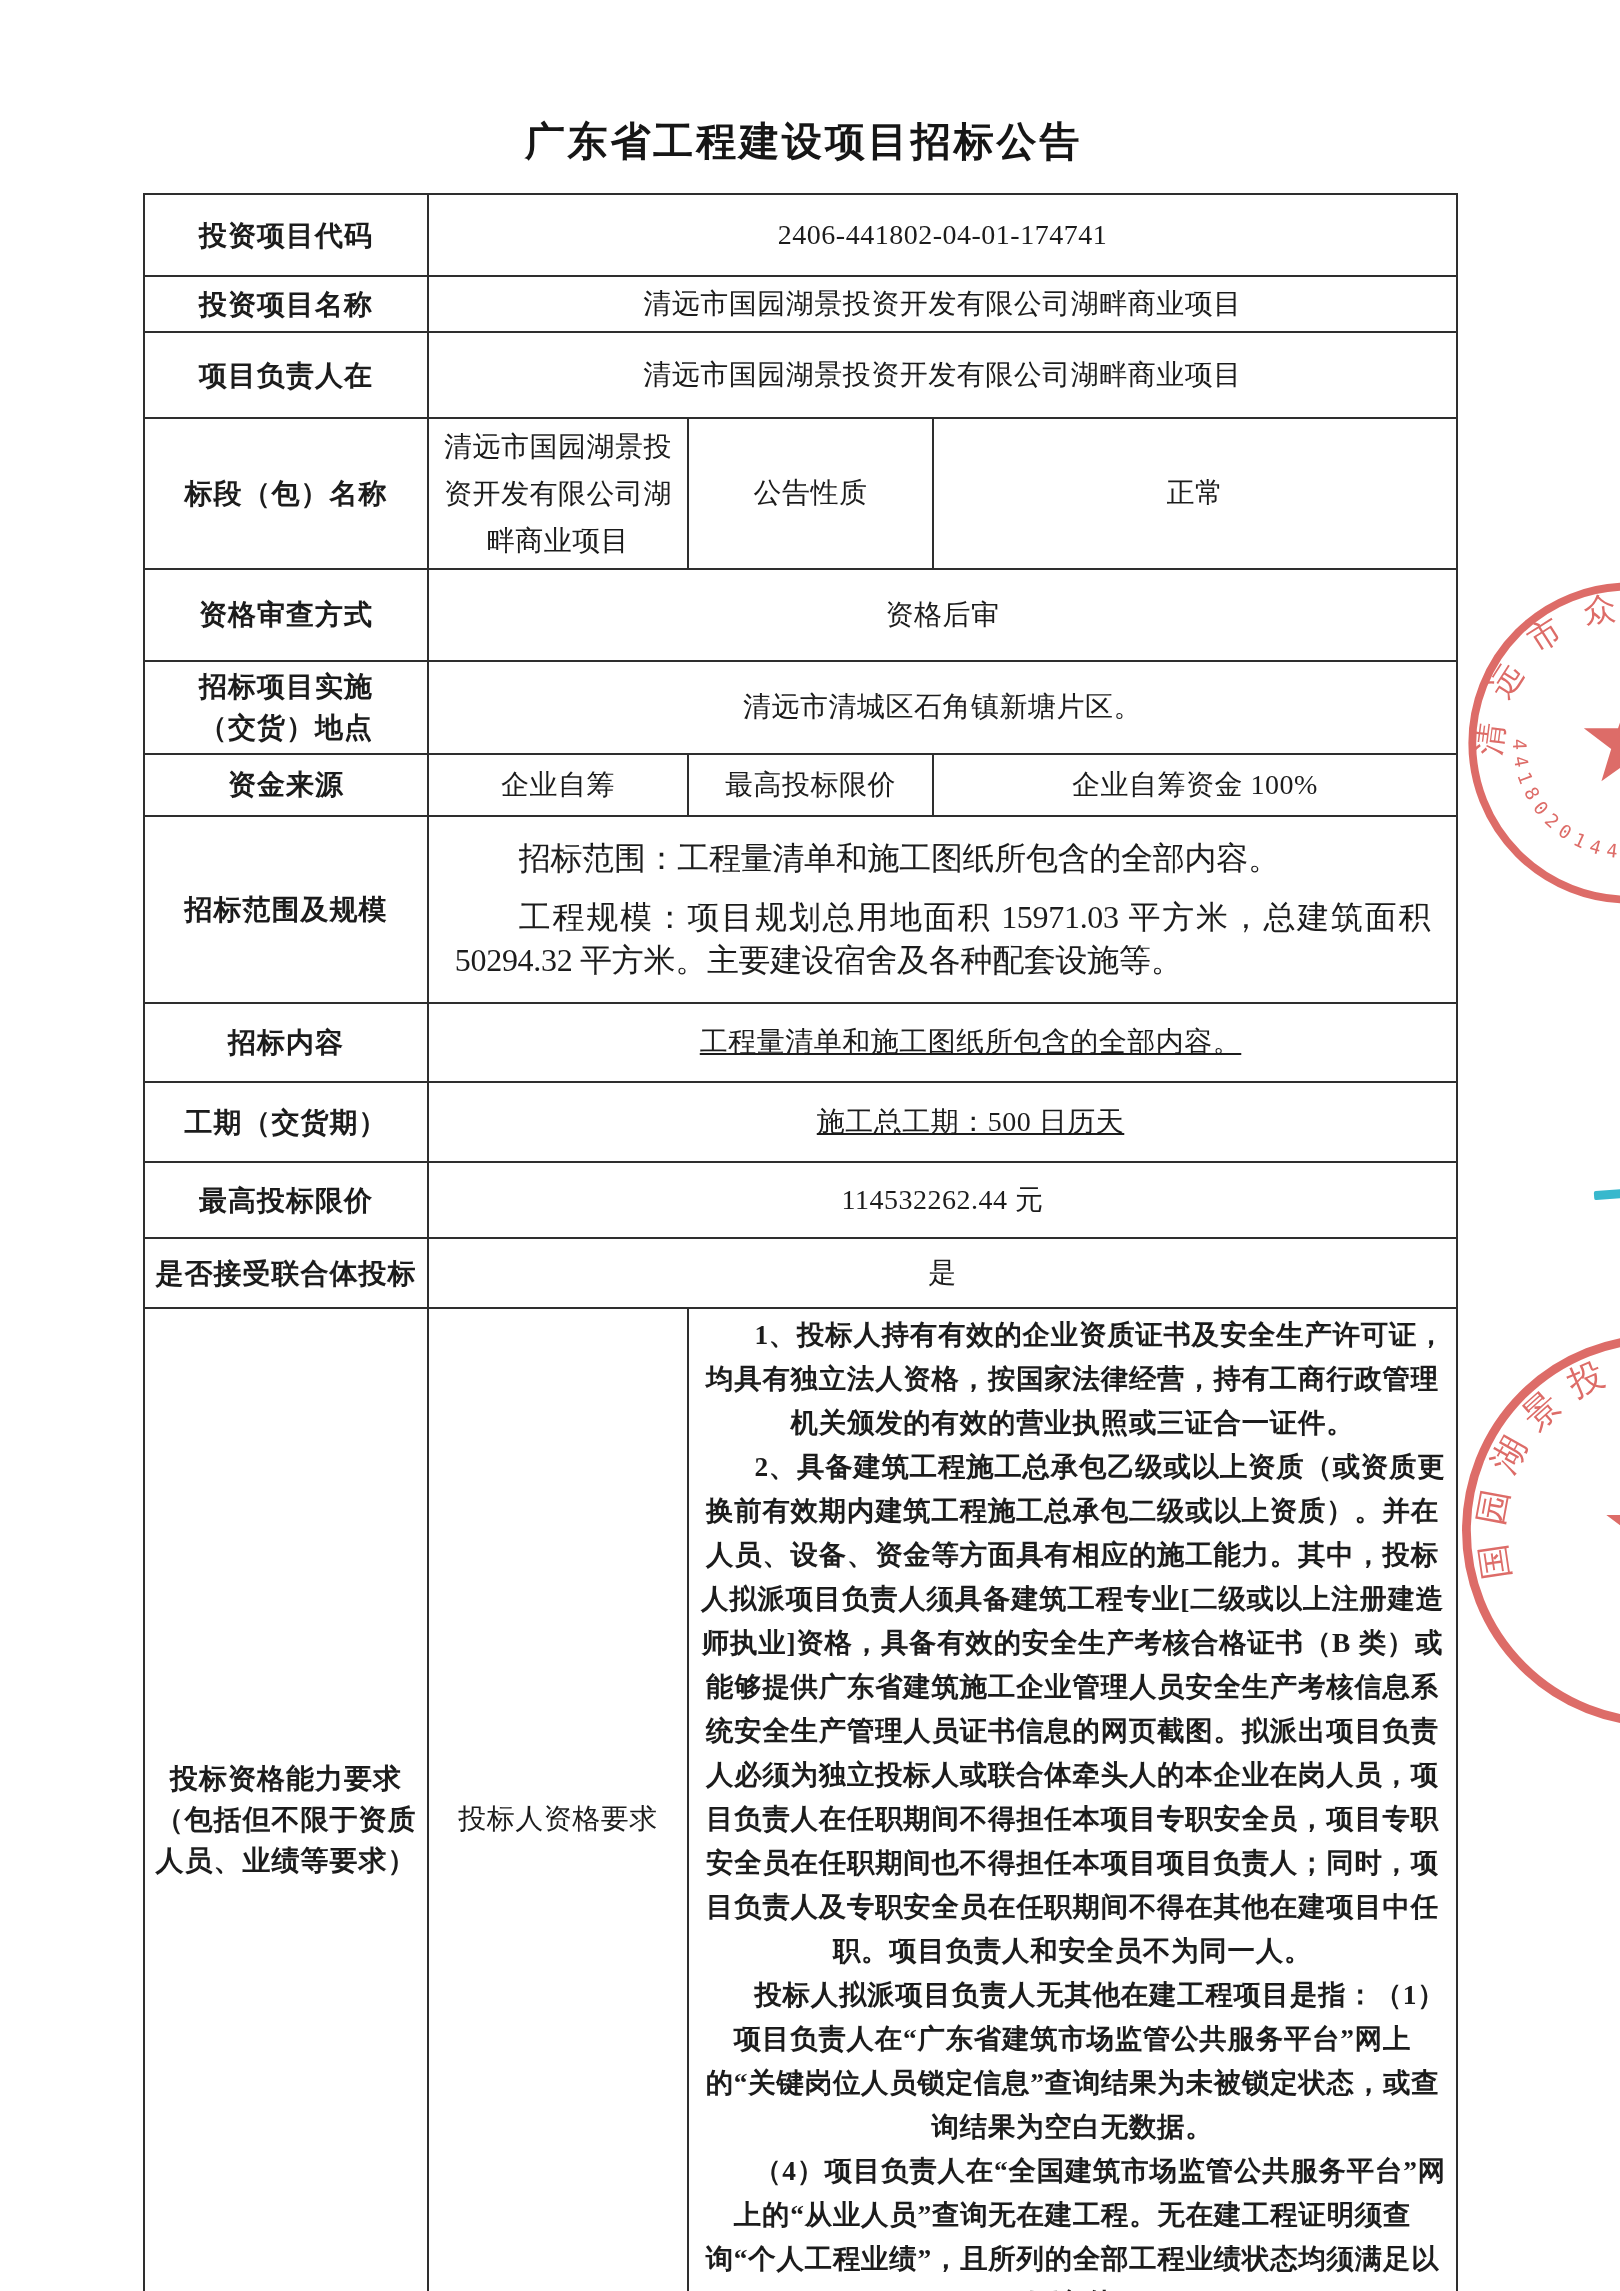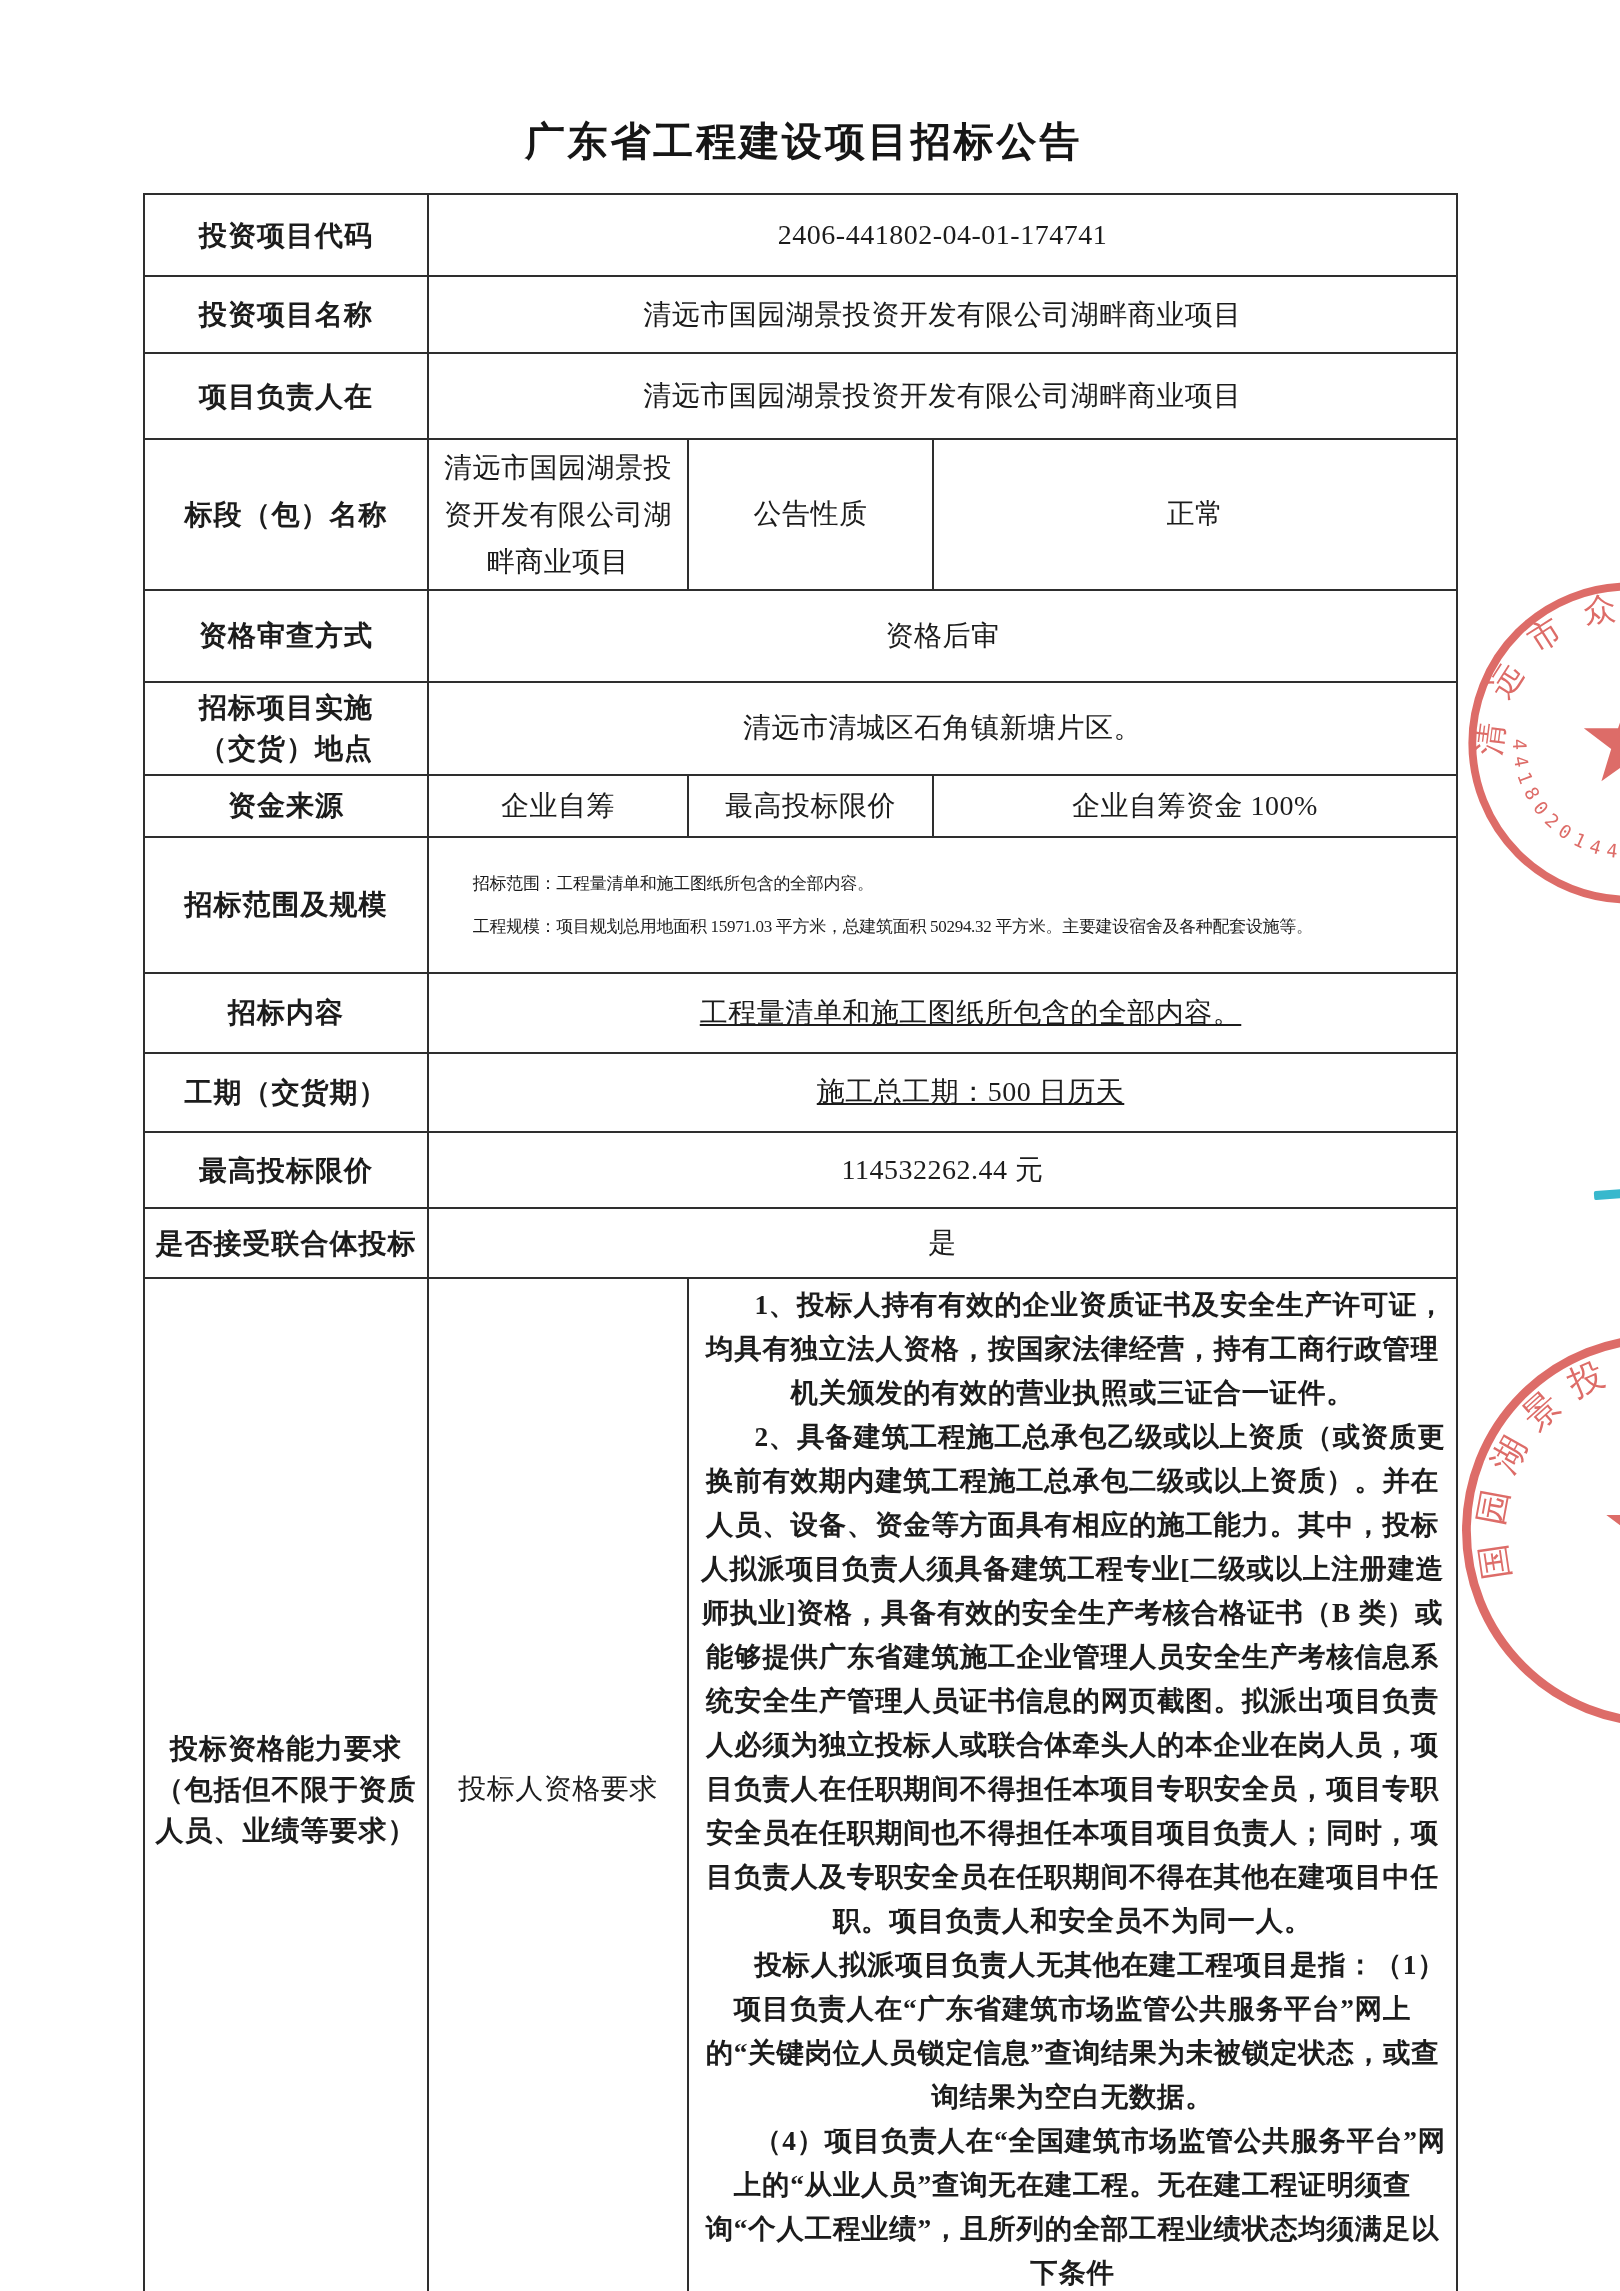--- a/index.html
+++ b/index.html
@@ -26,26 +26,26 @@
     text-align:center;
     vertical-align:middle;
     padding:3.9px 9.8px;
     color:#1c1c1c;
     overflow:hidden;
   }
   td.lbl{font-weight:bold;letter-spacing:1px;padding:3.9px 13.7px;line-height:41px;}
   td.val{letter-spacing:0.5px;}
   td.leftval{text-align:left;padding-left:15.7px;}
   td.leftval .ind{ text-indent:2em; margin:16px;text-decoration:underline; }
-  .r1{height:82px}.r2{height:77px}.r3{height:86px}.r4{height:116px}
+  .r1{height:82px}.r2{height:56px}.r3{height:86px}.r4{height:116px}
   .r5{height:92px}.r6{height:93px}.r7{height:62px}.r8{height:136px}
   .r9{height:77px}.r10{height:69px}.r11{height:76px}.r12{height:70px}
   .r13{height:989px}
   td.scope-cell{text-align:left;padding:5.9px 11.8px;}
-  td.scope-cell p{margin:0;text-indent:2em;font-size:17px;line-height:43px;letter-spacing:-0.3px;text-align:justify;}
+  td.scope-cell p{margin:16px;text-indent:2em;font-size:32px;line-height:43px;letter-spacing:-0.3px;text-align:justify;}
   td.req-text{
     vertical-align:top;text-align:justify;padding:7.8px 10.8px 0 10.8px;
   }
   td.req-text p{
     margin:0;text-indent:2em;
     font-size:27.4px;line-height:44px;letter-spacing:0.8px;font-weight:bold;
   }
   td.seg-val{line-height:47px;}
   .two-line div{line-height:41px;}
   

